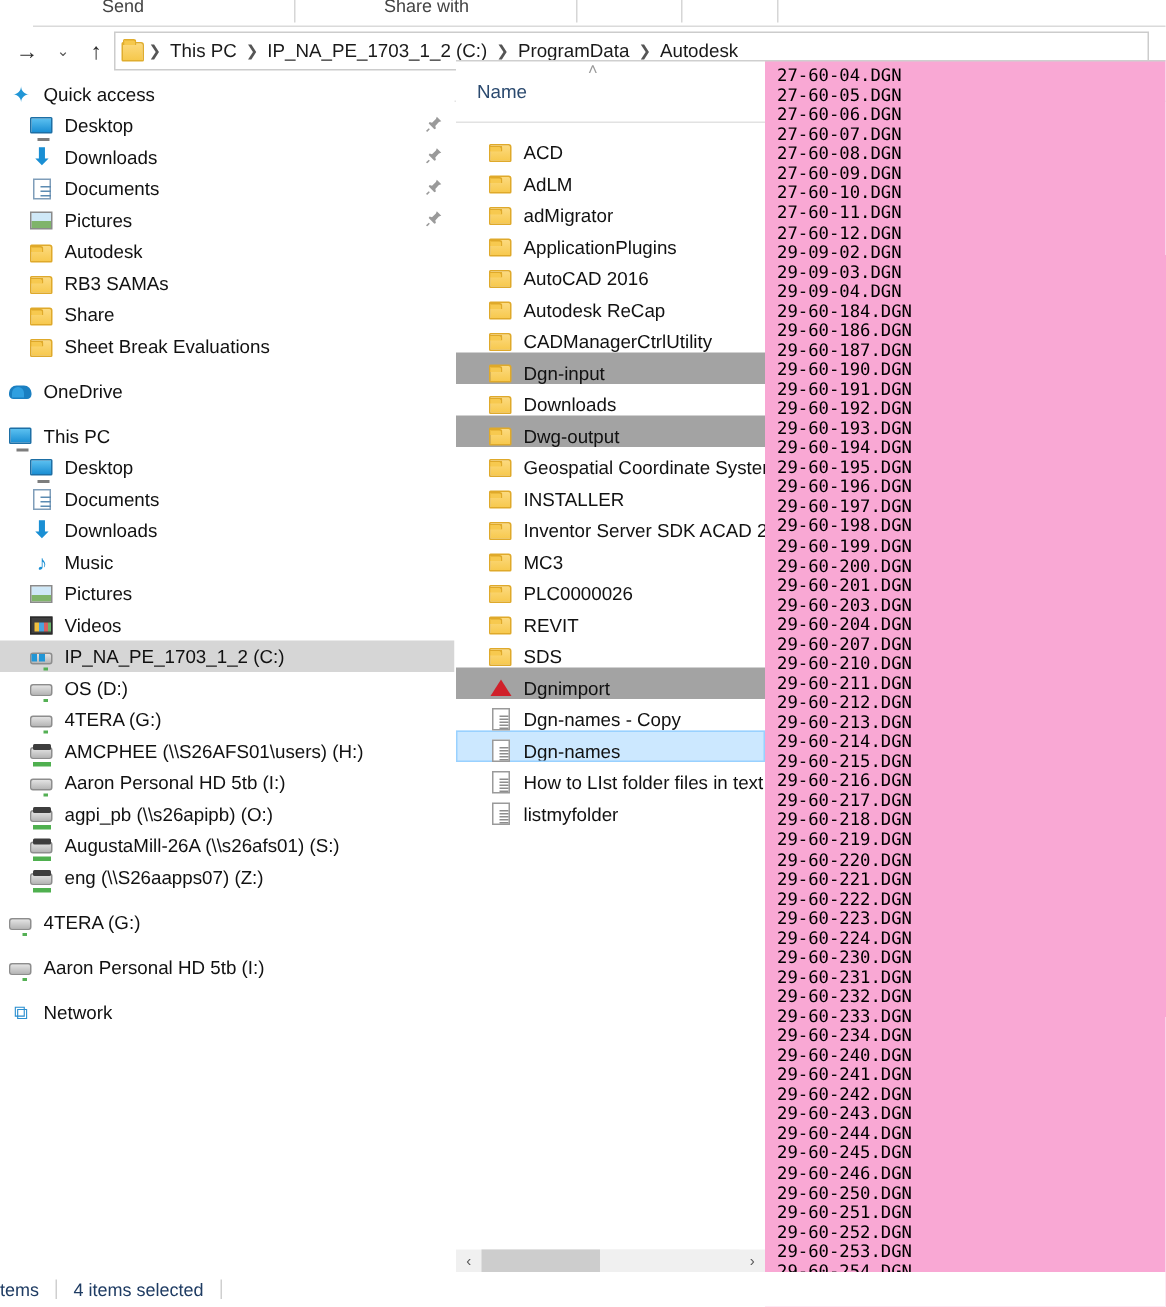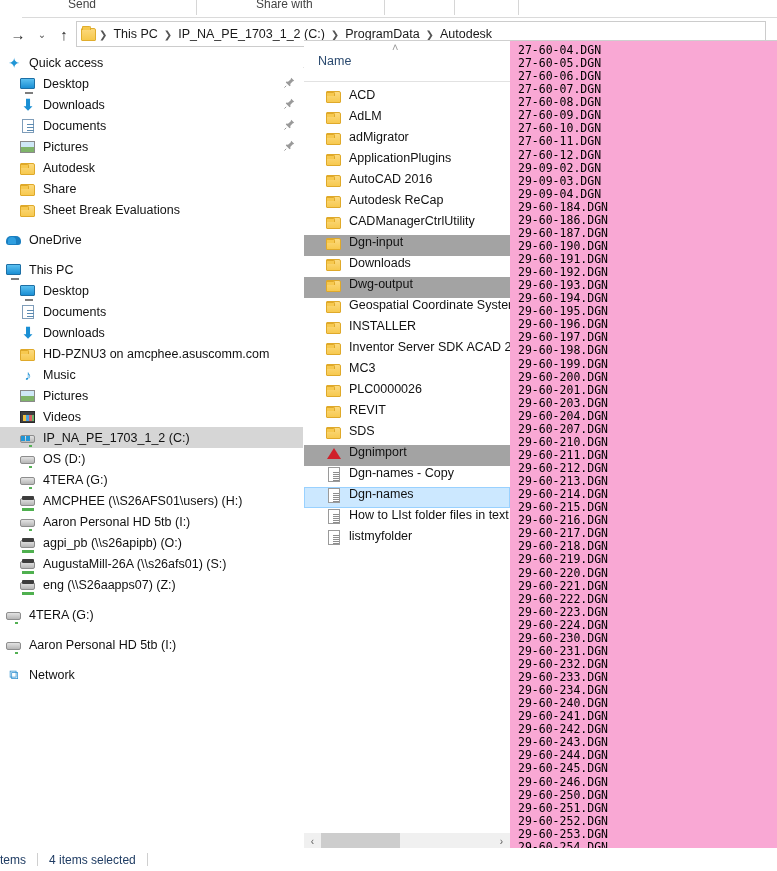--- a/index.html
+++ b/index.html
@@ -268,21 +268,21 @@
   .col-header .title {
     font-size: 12.5px; color: #2b4a6f;
   }
   .sort-chevron {
     position: absolute; left: 88px; top: 0px;
     color: #999999; font-size: 11px;
   }
   .file-list { padding-top: 6px; }
   .file-row {
     height: 21px;
-    display: flex; align-items: flex-start;
+    display: flex; align-items: flex-end;
     padding-left: 22px;
     white-space: nowrap;
     cursor: pointer;
   }
   .file-row.selected { background: #a3a3a3; }
   .file-row.focused  { background: #cce8ff; outline: 1px solid #99d1ff; outline-offset: -1px; }
   .file-row .fname {
     font-size: 12.5px; color: #111111;
   }
   .file-icon {
@@ -475,20 +475,26 @@
     <div class="nav-row ind1">
       <span class="nav-icon">
         <span class="ic-folder" style="display: block; position: relative;"></span>
       </span>
       <span class="label">Autodesk</span>
     </div>
     <div class="nav-row ind1">
       <span class="nav-icon">
         <span class="ic-folder" style="display: block; position: relative;"></span>
       </span>
+      <span class="label">RB3 SAMAs</span>
+    </div>
+    <div class="nav-row ind1">
+      <span class="nav-icon">
+        <span class="ic-folder" style="display: block; position: relative;"></span>
+      </span>
       <span class="label">Share</span>
     </div>
     <div class="nav-row ind1">
       <span class="nav-icon">
         <span class="ic-folder" style="display: block; position: relative;"></span>
       </span>
       <span class="label">Sheet Break Evaluations</span>
     </div>
     <div class="nav-spacer"></div>
     <div class="nav-row ind0">
@@ -514,26 +520,20 @@
       <span class="nav-icon">
         <span class="ic-doc" style="display: block; position: relative;"></span>
       </span>
       <span class="label">Documents</span>
     </div>
     <div class="nav-row ind1">
       <span class="nav-icon">
         <span class="ic-download" style="display: block; position: relative;">⬇</span>
       </span>
       <span class="label">Downloads</span>
-    </div>
-    <div class="nav-row ind1">
-      <span class="nav-icon">
-        <span class="ic-folder" style="display: block; position: relative;"></span>
-      </span>
-      <span class="label">HD-PZNU3 on amcphee.asuscomm.com</span>
     </div>
     <div class="nav-row ind1">
       <span class="nav-icon">
         <span class="ic-music" style="display: block; position: relative;">♪</span>
       </span>
       <span class="label">Music</span>
     </div>
     <div class="nav-row ind1">
       <span class="nav-icon">
         <span class="ic-picture" style="display: block; position: relative;"></span>

